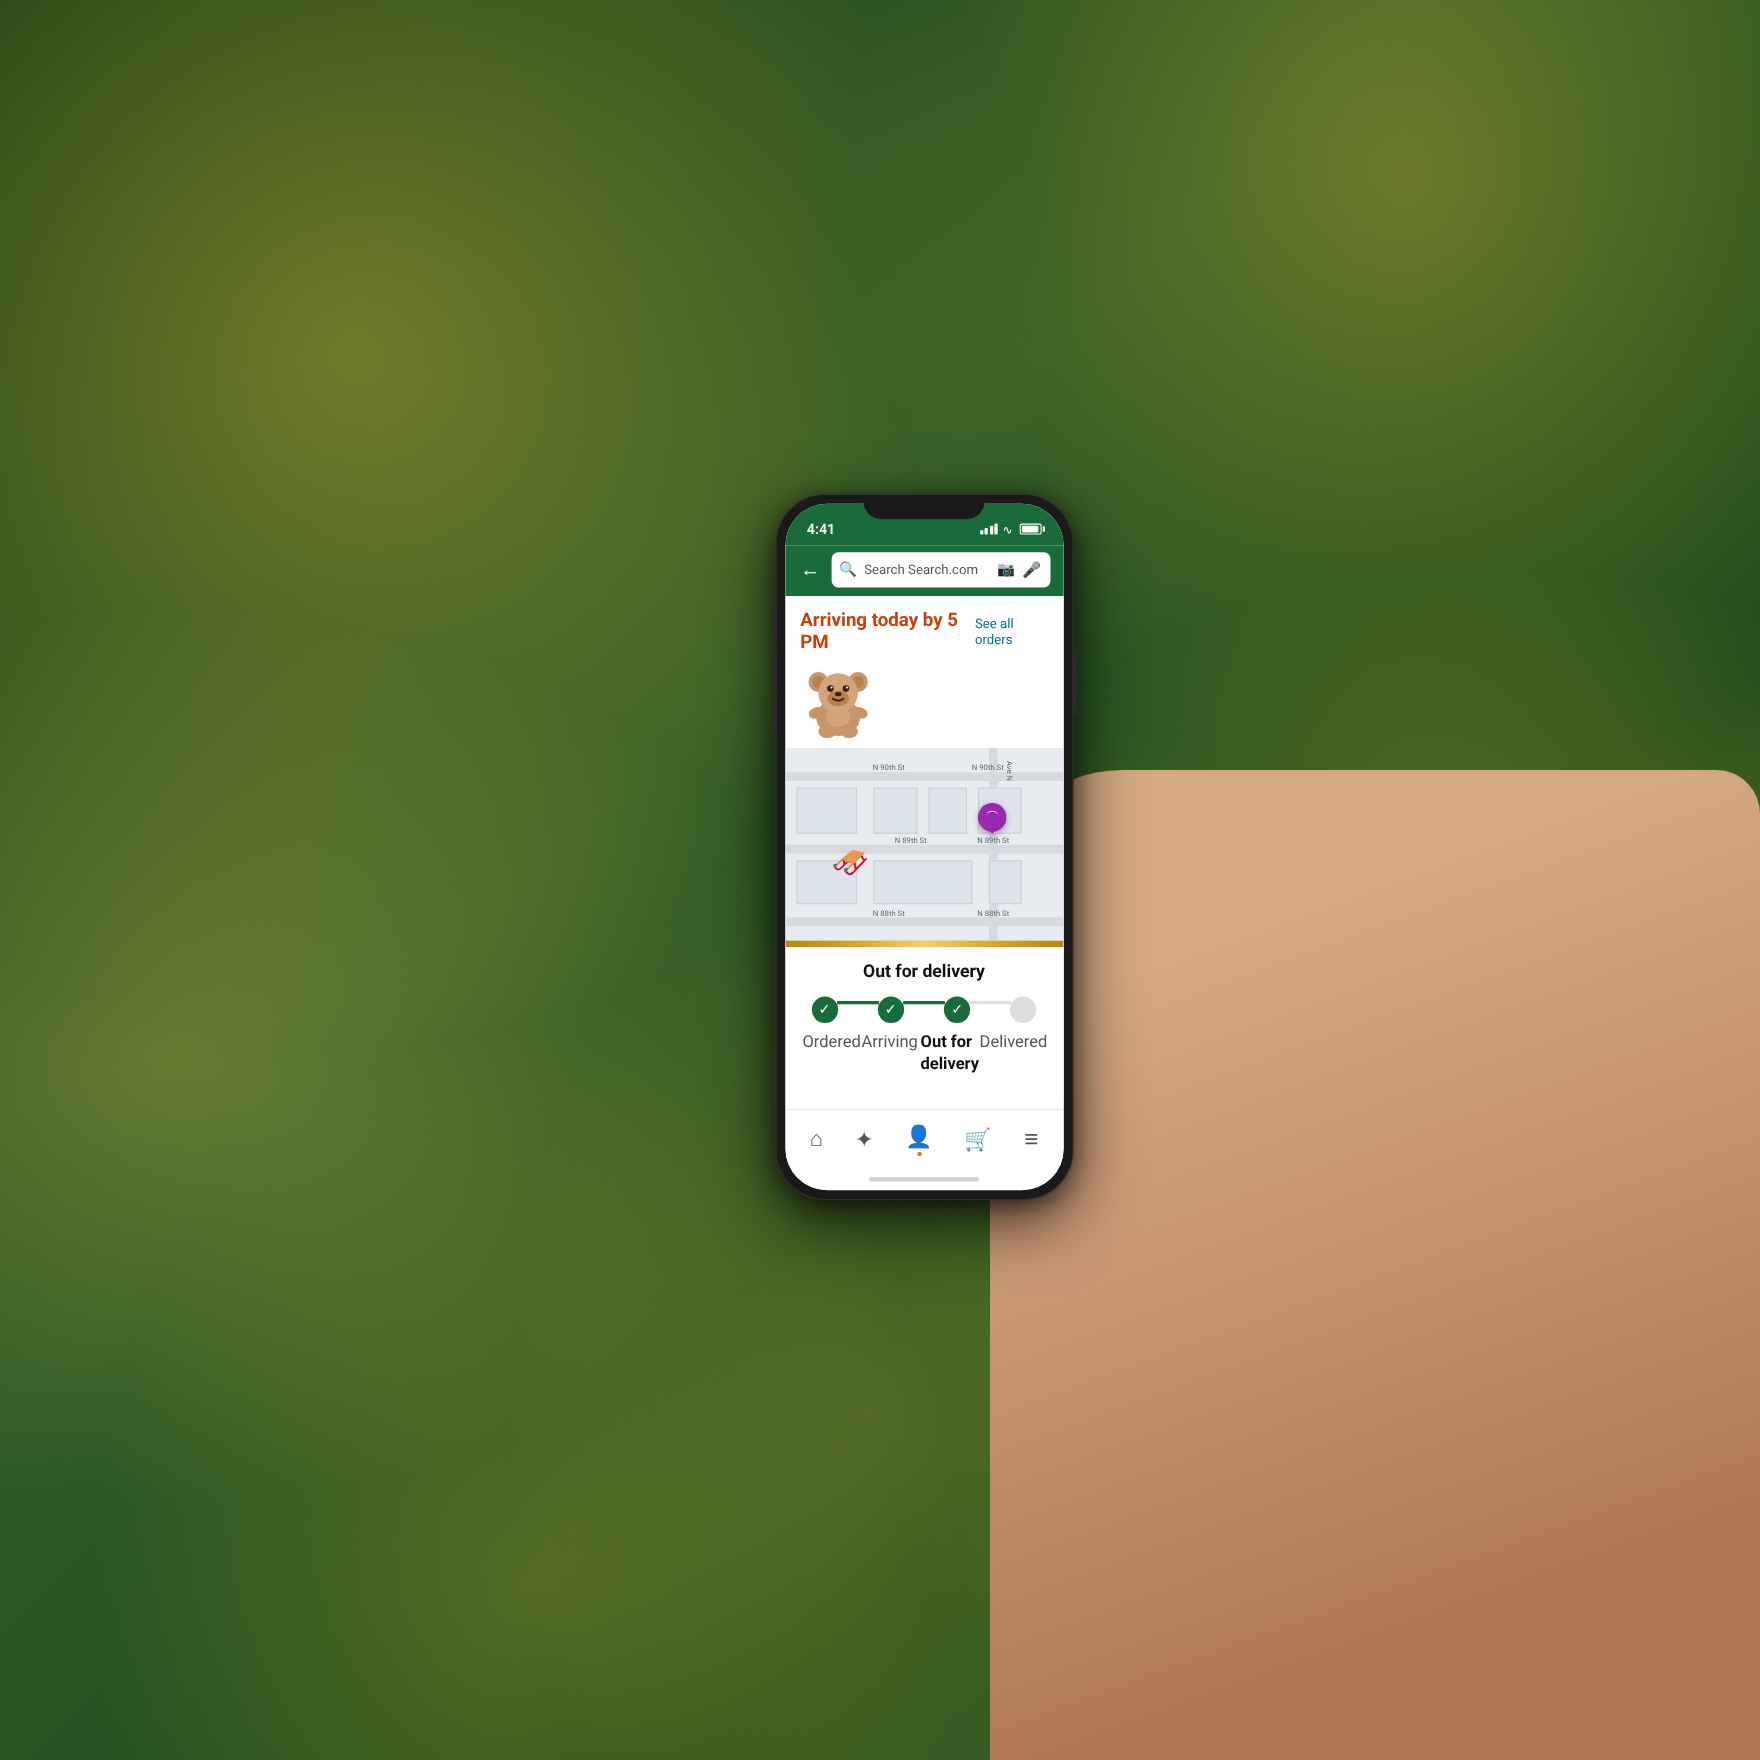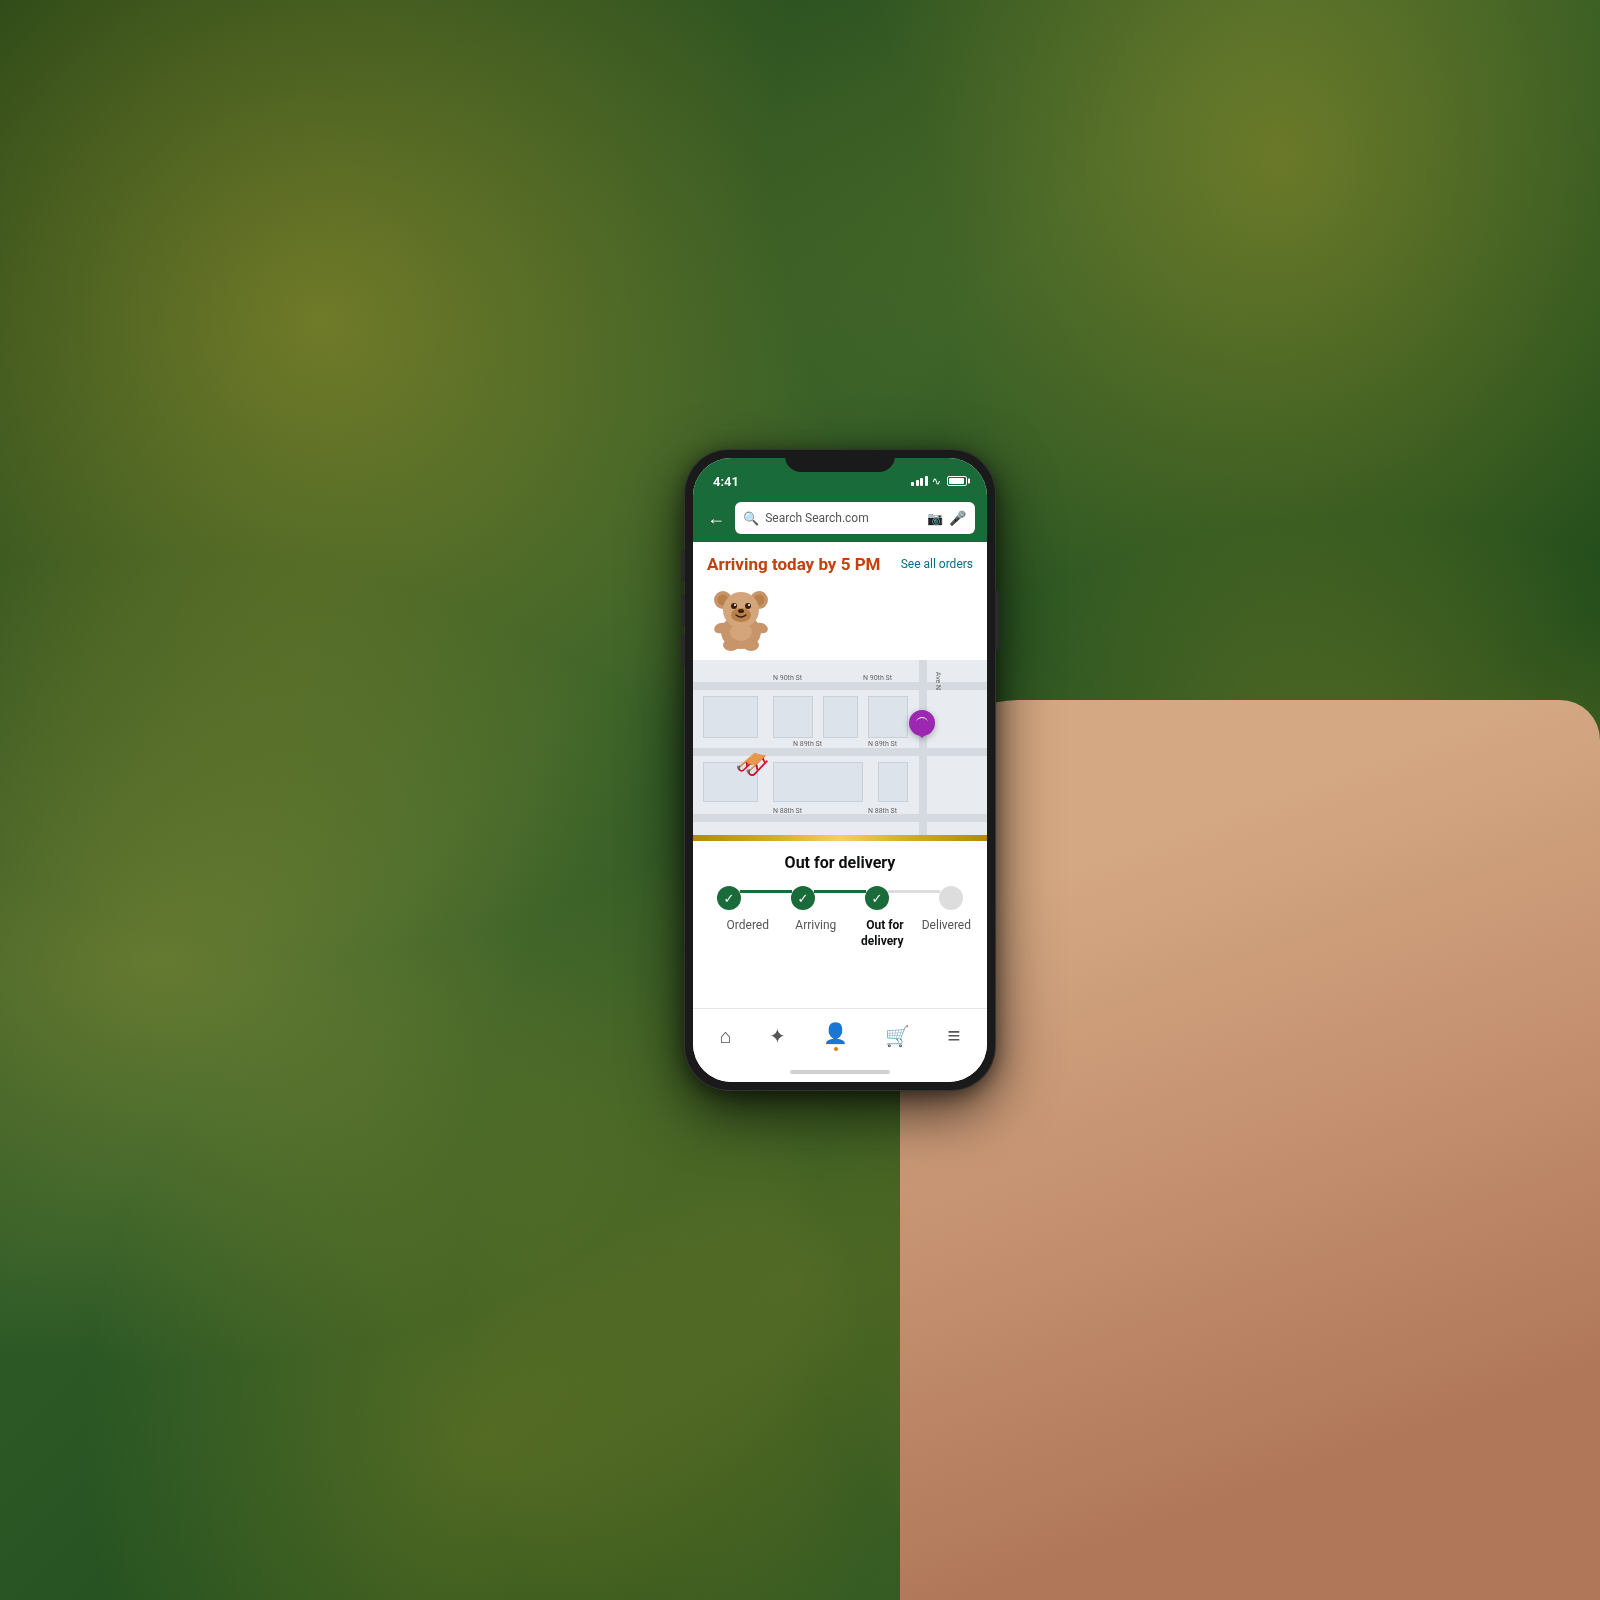--- a/index.html
+++ b/index.html
@@ -54,21 +54,21 @@
 
     
     .phone-wrapper {
       position: relative;
       z-index: 10;
       margin-top: -60px;
       margin-right: -80px;
     }
 
     .phone-shell {
-      width: 310px;
+      width: 269px;
       height: 640px;
       background: #1a1a1a;
       border-radius: 44px;
       padding: 8px;
       box-shadow:
         0 0 0 1px #333,
         0 20px 60px rgba(0,0,0,0.7),
         0 4px 20px rgba(0,0,0,0.5);
       position: relative;
     }
@@ -426,22 +426,22 @@
     }
 
     .step-labels {
       display: flex;
       justify-content: space-between;
       padding: 4px 2px 0;
       margin-bottom: 14px;
     }
 
     .step-label-item {
-      text-align: right;
-      font-size: 12px;
+      text-align: left;
+      font-size: 15px;
       color: #555;
       width: 60px;
       line-height: 1.3;
     }
 
     .step-label-item.active {
       font-weight: 700;
       color: #0f1111;
     }
 

